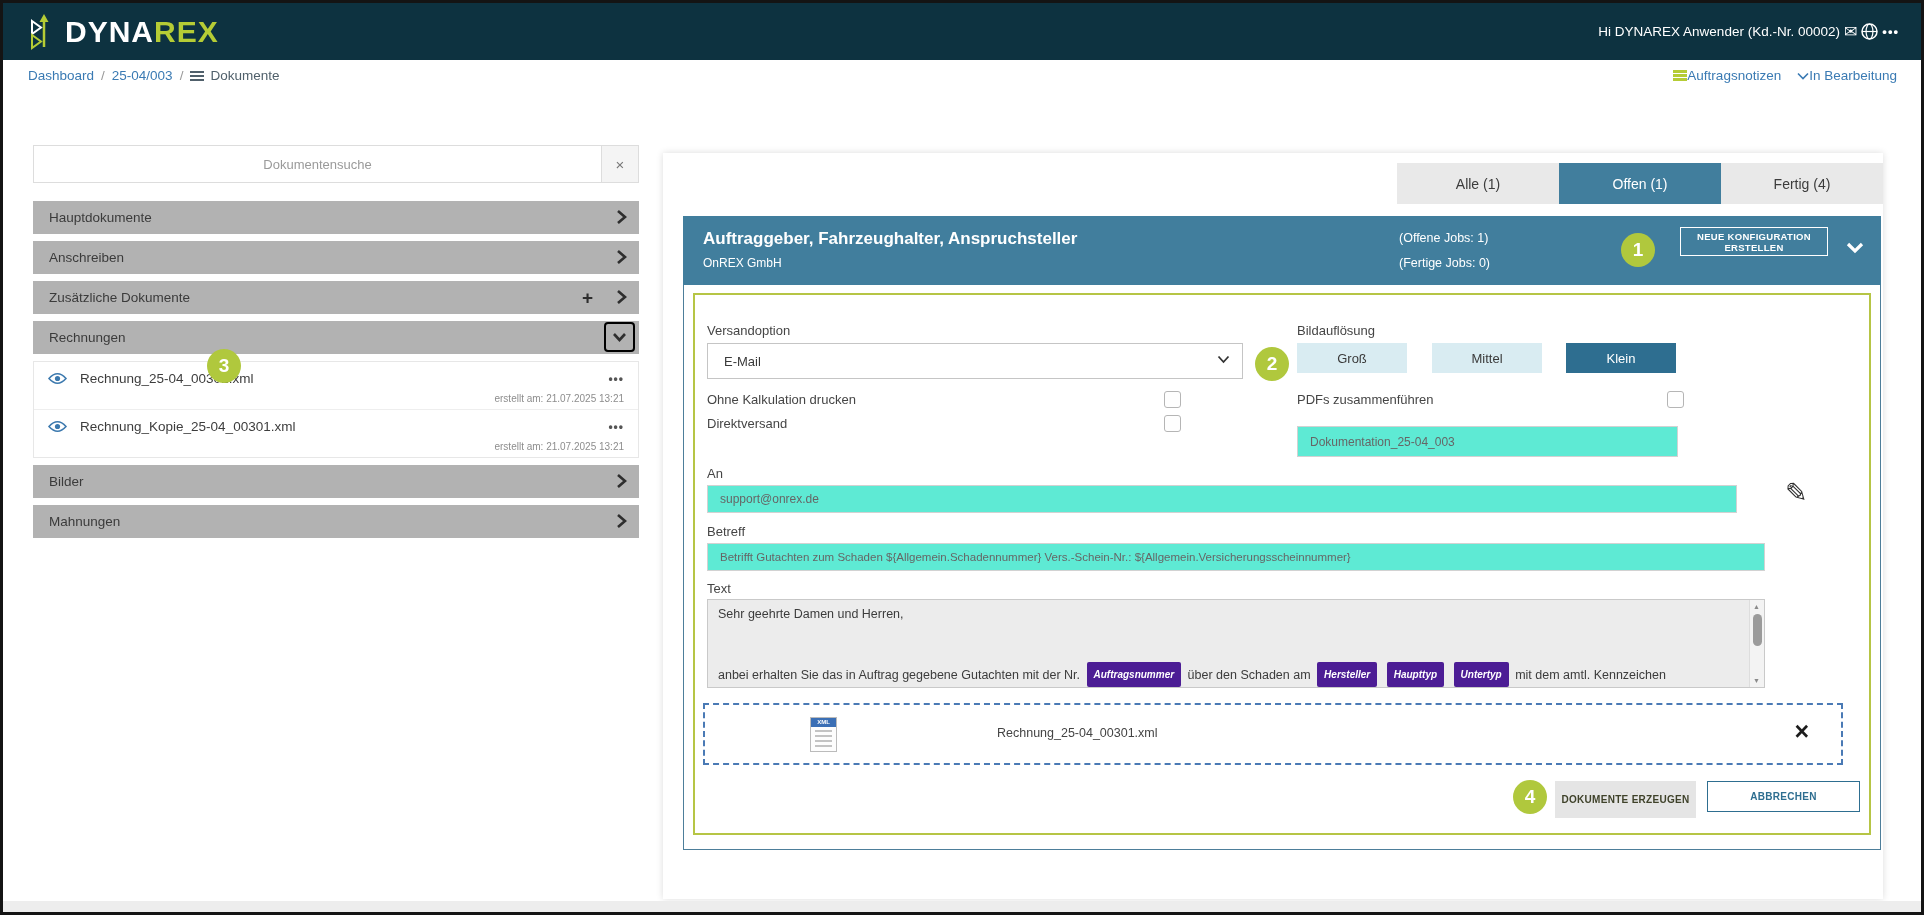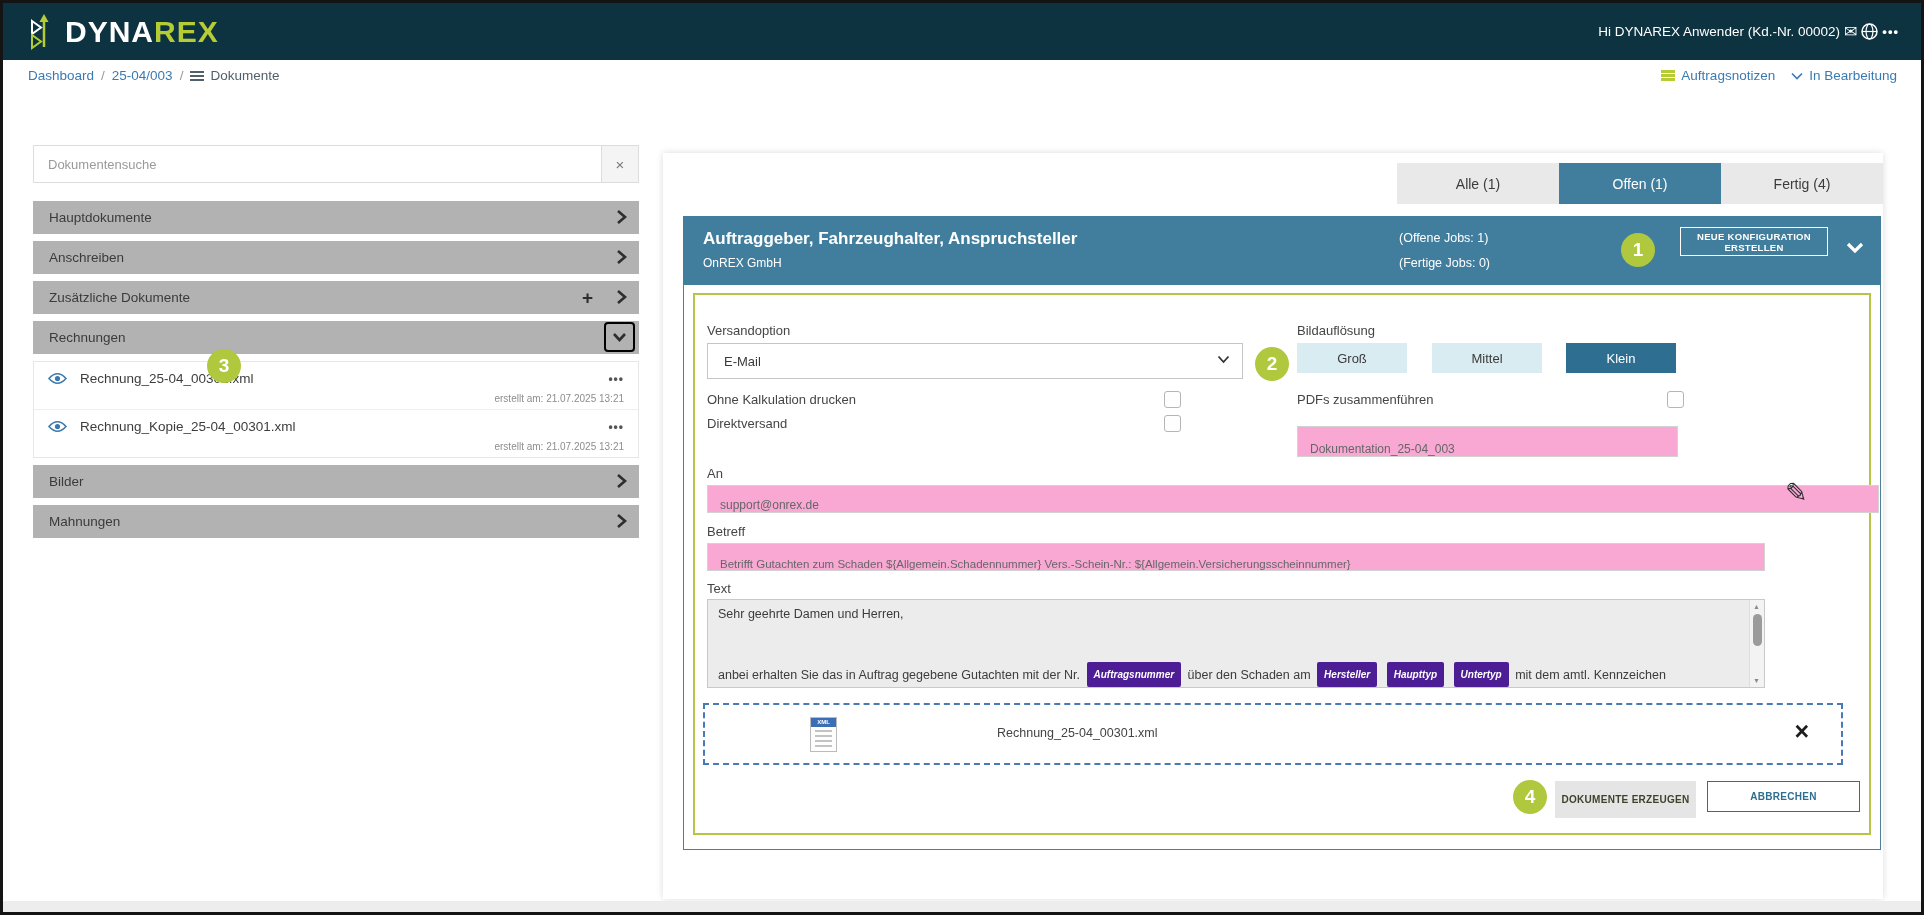--- a/index.html
+++ b/index.html
@@ -19,29 +19,29 @@
 
   
   .crumbrow { position:absolute; left:0; top:57px; width:100%; height:34px; background:#fff; }
   .crumbs { position:absolute; left:25px; top:8px; display:flex; align-items:center; gap:7px; font-size:13.5px; }
   .crumb-link { color:#3a7ab3; text-decoration:none; cursor:pointer; }
   .crumb-sep { color:#999; }
   .crumb-current { color:#50606b; display:flex; align-items:center; gap:6px; }
   .bars { display:inline-block; width:14px; }
   .bars i { display:block; height:2px; margin:2px 0; background:#50606b; }
   .crumbrow-right { position:absolute; right:24px; top:8px; display:flex; align-items:center; gap:16px; font-size:13.5px; }
-  .notes-link, .status-link { color:#3a7ab3; display:flex; align-items:center; gap:6px; cursor:pointer; }
+  .notes-link, .status-link { color:#3a7ab3; display:flex; align-items:center; cursor:pointer; }
   .grid-icon { display:inline-block; width:14px; }
   .grid-icon i { display:block; height:3px; margin:1px 0; background:#b5cc35; }
 
   
   .sidebar { position:absolute; left:30px; top:142px; width:606px; }
   .searchrow { display:flex; height:38px; margin-bottom:18px; }
   .searchrow input { flex:1; border:1px solid #ddd; padding:0 14px; font-size:13px; color:#404040;
-                     font-family:"Liberation Sans", sans-serif; outline:none; }
+                     font-family:"Liberation Sans", sans-serif; outline:none;text-align:center; }
   .searchrow input::placeholder { color:#9a9a9a; }
   .search-clear { width:37px; background:#f4f4f4; border:1px solid #ddd; border-left:none;
                   color:#777; font-size:15px; display:flex; align-items:center; justify-content:center; cursor:pointer; }
   .acc { position:relative; height:33px; background:#b2b2b2; color:#3b3b3b; font-size:13.5px;
          line-height:33px; padding:0 16px; margin-bottom:7px; cursor:pointer; }
   .acc .chev { position:absolute; right:12px; top:8px; }
   .acc .plus { position:absolute; right:46px; top:0; font-size:19px; font-weight:bold; color:#2e2e2e; cursor:pointer; }
   .acc-toggle-focused { position:absolute; right:4px; top:1px; width:31px; height:30px; border:2px solid #000;
                         border-radius:4px; display:flex; align-items:center; justify-content:center;
                         background:transparent; cursor:pointer; }
@@ -83,22 +83,22 @@
   .flabel { position:absolute; font-size:13px; color:#454545; }
   .selectbox { position:absolute; left:12px; top:48px; width:536px; height:36px; background:#fff;
                border:1px solid #c5c5c5; font-size:13px; color:#3a3a3a; display:flex; align-items:center;
                padding-left:16px; cursor:pointer; }
   .selectbox .chev { position:absolute; right:12px; top:11px; }
   .checkbox { position:absolute; width:17px; height:17px; border:1px solid #b5b5b5; border-radius:3px;
               background:#fefefe; cursor:pointer; }
   .sizebtn { position:absolute; top:48px; width:110px; height:30px; font-size:13px; border:none;
              background:#d9ecf2; color:#3a3a3a; font-family:"Liberation Sans", sans-serif; cursor:pointer; }
   .sizebtn.active { background:#2e6e90; color:#fff; }
-  .ro-input { position:absolute; background:#f9a8d4; border:1px solid #d2d2d2; color:#666;
-              display:flex; align-items:flex-end; padding-left:12px; }
+  .ro-input { position:absolute; background:#5eead4; border:1px solid #d2d2d2; color:#666;
+              display:flex; align-items:center; padding-left:12px; }
   .pencil { position:absolute; left:1090px; top:182px; font-size:27px; color:#2f2f2f; cursor:pointer; }
 
   .textarea { position:absolute; left:12px; top:304px; width:1058px; height:89px; background:#ececec;
               border:1px solid #c9c9c9; overflow:hidden; font-size:12.5px; color:#3c3c3c; }
   .ta-greeting { position:absolute; left:10px; top:7px; }
   .ta-body { position:absolute; left:10px; top:62px; width:1000px; line-height:21px; }
   .tag { display:inline-block; background:#4c1d95; color:#fff; font-size:10px; font-weight:bold;
          font-style:italic; padding:2px 7px; border-radius:2px; margin:0 3px; vertical-align:1px; }
   .ta-scroll { position:absolute; right:0; top:0; bottom:0; width:15px; background:#f3f3f3; border-left:1px solid #ddd; }
   .ta-arrow { position:absolute; left:3px; font-size:7px; color:#8a8a8a; cursor:pointer; }
@@ -313,21 +313,21 @@
             <button class="sizebtn active" style="left:871px;">Klein</button>
 
             <span class="flabel" style="left:602px; top:97px;">PDFs zusammenführen</span>
             <span class="checkbox" style="left:972px; top:96px;"></span>
 
             <div class="ro-input" style="left:602px; top:131px; width:381px; height:31px; font-size:12px;">
               <span>Dokumentation_25-04_003</span>
             </div>
 
             <span class="flabel" style="left:12px; top:171px;">An</span>
-            <div class="ro-input" style="left:12px; top:190px; width:1172px; height:28px; font-size:12px;">
+            <div class="ro-input" style="left:12px; top:190px; width:1030px; height:28px; font-size:12px;">
               <span>support@onrex.de</span>
             </div>
             <span class="pencil">✎</span>
 
             <span class="flabel" style="left:12px; top:229px;">Betreff</span>
             <div class="ro-input" style="left:12px; top:248px; width:1058px; height:28px; font-size:11.5px;">
               <span>Betrifft Gutachten zum Schaden ${Allgemein.Schadennummer}   Vers.-Schein-Nr.: ${Allgemein.Versicherungsscheinnummer}</span>
             </div>
 
             <span class="flabel" style="left:12px; top:286px;">Text</span>

